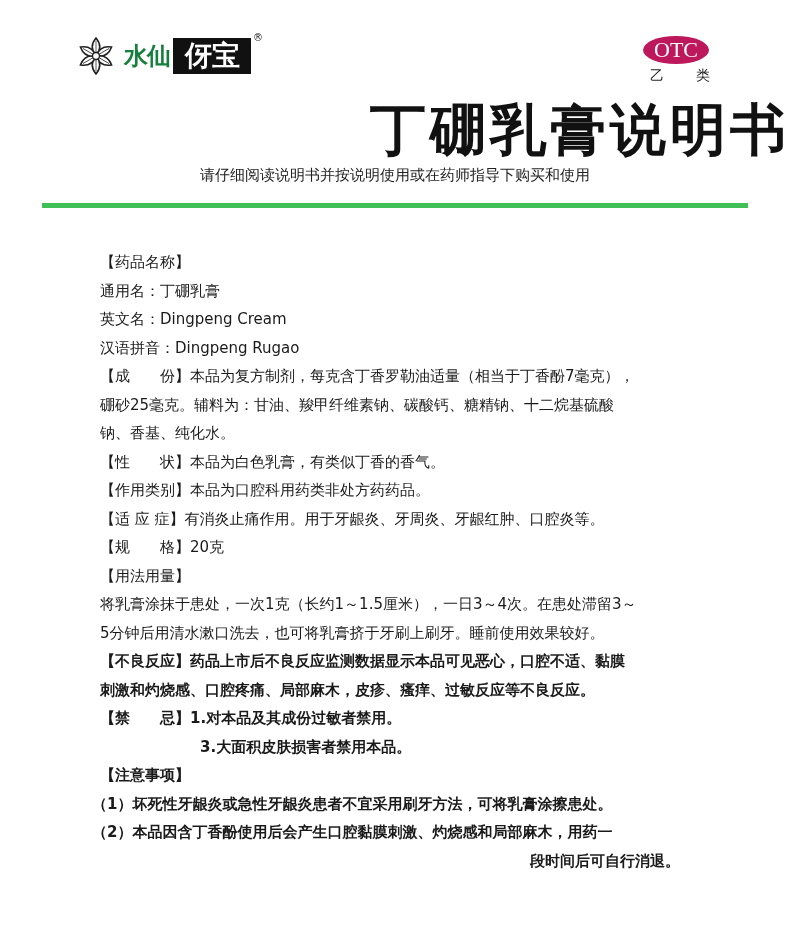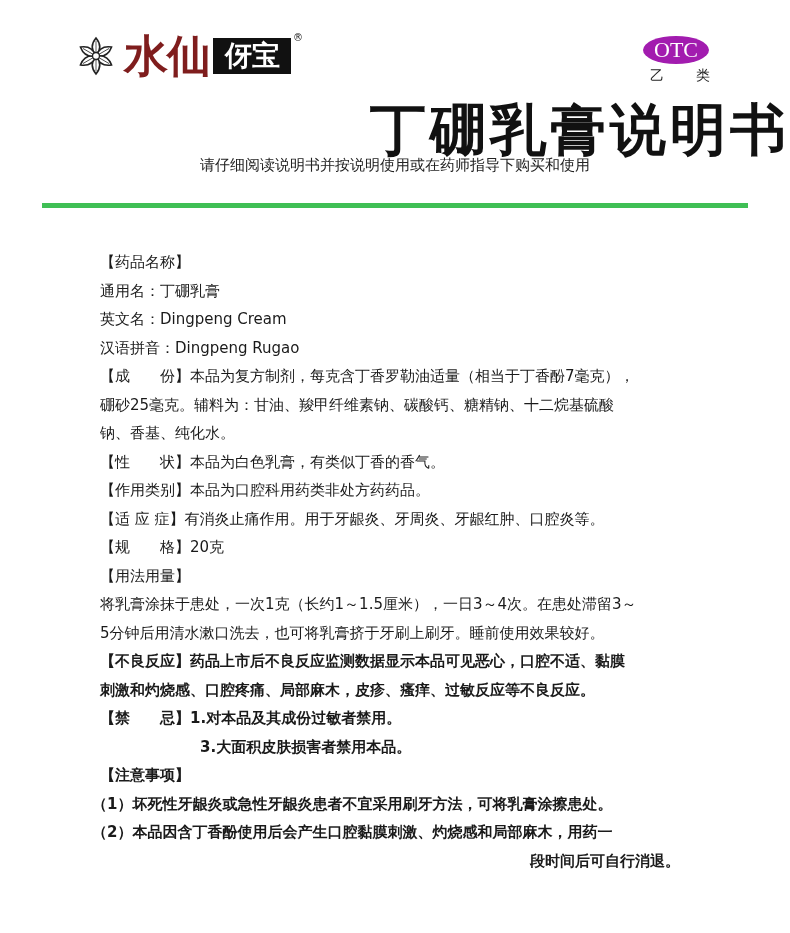--- a/index.html
+++ b/index.html
@@ -6,37 +6,37 @@
   body {
     width: 790px; height: 933px; position: relative; overflow: hidden;
     font-family: "DejaVu Sans", "Liberation Sans", sans-serif;
     color: #1a1a1a;
   }
   .abs { position: absolute; }
 
   
   .logo { left: 74px; top: 32px; height: 48px; display: flex; align-items: center; }
   .logo-flower { width: 44px; height: 44px; }
-  .logo-text-plain { font-size: 44px; font-weight: bold; letter-spacing: -1px; margin-left: 6px; color: #7f1d1d; }
+  .logo-text-plain { font-size: 24px; font-weight: bold; letter-spacing: -1px; margin-left: 6px; color: #15803d; }
   .logo-text-box {
     font-size: 28px; font-weight: bold; background: #111; color: #fff;
     padding: 0 12px; margin-left: 3px; line-height: 36px; letter-spacing: -1px;
   }
   .logo-reg { font-size: 10px; align-self: flex-start; margin-left: 2px; margin-top: 0px; }
 
   
-  .otc { left: 643px; top: 36px; width: 66px; height: 28px; background: #a21caf; border-radius: 50%;
+  .otc { left: 643px; top: 36px; width: 66px; height: 28px; background: #be185d; border-radius: 50%;
     color: #fff; font-family: "Liberation Serif", "DejaVu Serif", serif; font-size: 22px;
     text-align: center; line-height: 28px; letter-spacing: 0px; }
   .otc-class { left: 650px; top: 67px; width: 60px; font-size: 14px; display: flex; justify-content: space-between; color: #222; }
 
   
   .title { left: 0; width: 790px; top: 98px; text-align: right; font-size: 56px; font-weight: bold;
     letter-spacing: 4px; color: #111; line-height: 64px; }
-  .subtitle { left: 0; width: 790px; top: 156px; text-align: center; font-size: 15px; color: #222; letter-spacing: 0px; }
+  .subtitle { left: 0; width: 790px; top: 166px; text-align: center; font-size: 15px; color: #222; letter-spacing: 0px; }
 
   .green-rule { left: 42px; top: 203px; width: 706px; height: 5px; background: #3fbf55; }
 
   
   .body-text { left: 100px; top: 248px; width: 580px; font-size: 15px; line-height: 28.5px; }
   .line { white-space: nowrap; }
   .bold { font-weight: bold; }
   .indent-contra { padding-left: 100px; }
   .indent-note { padding-left: 42px; text-align: right; }
   .note-line { margin-left: -8px; }

